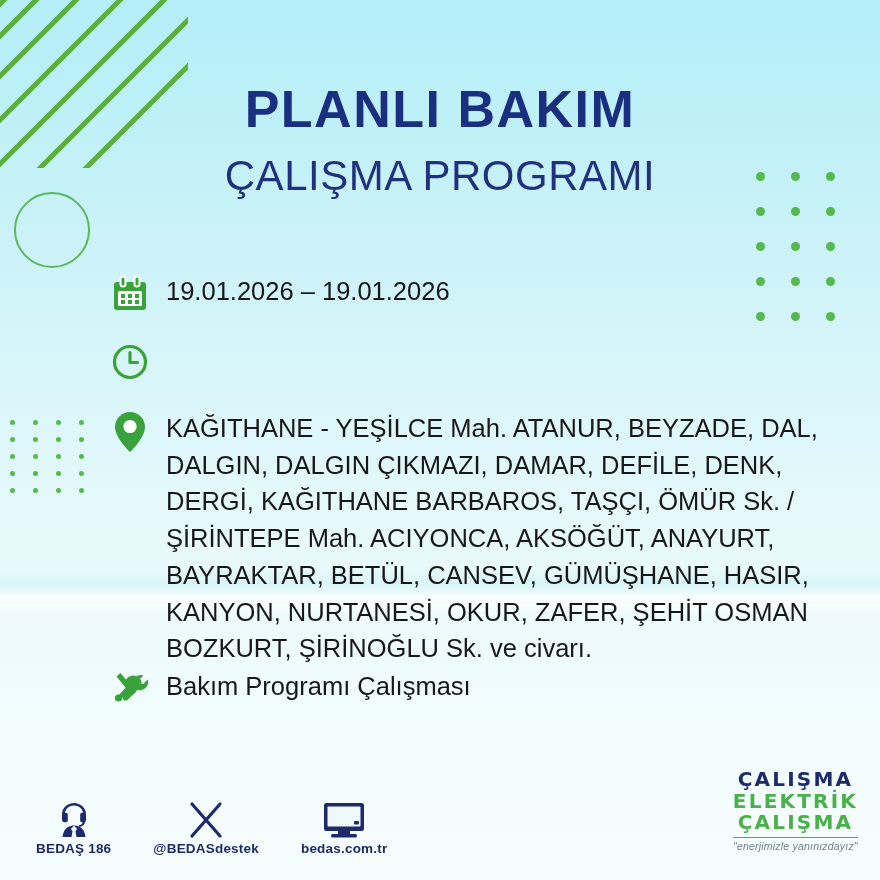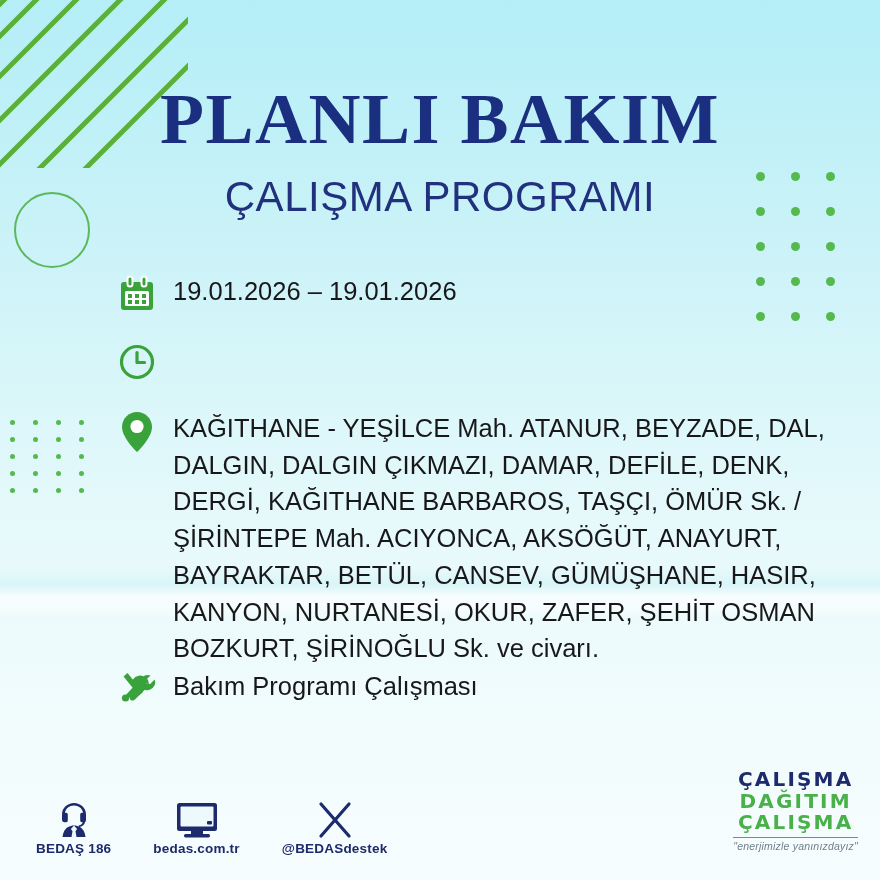--- a/index.html
+++ b/index.html
@@ -55,32 +55,32 @@
   .dotgrid { position:absolute; }
   .dotgrid .dot {
     position:absolute; border-radius:50%; background:#55b94e;
   }
   #dots-left { left:10px; top:420px; width:84px; height:78px; }
   #dots-right { left:756px; top:172px; width:110px; height:160px; }
 
   
   .title-wrap { position:absolute; left:0; right:0; top:82px; text-align:center; }
   .title-main {
-    font-size:72px; font-weight:bold; letter-spacing:1.5px;
+    font-size:52px; font-weight:bold; letter-spacing:1.5px;
     color:#1b2f80; line-height:1.05;
-    font-family:Liberation Serif, serif;
+    font-family:Liberation Sans, sans-serif;
   }
   .title-sub {
     margin-top:16px;
     font-size:42px; font-weight:400; letter-spacing:0.5px;
     color:#21317e; line-height:1.1;
   }
 
   
-  .info { position:absolute; left:117px; top:272px; right:40px; }
+  .info { position:absolute; left:110px; top:272px; right:40px; }
   .row { display:flex; align-items:flex-start; margin-bottom:26px; }
   .row .ico { width:56px; flex:0 0 56px; display:flex; justify-content:flex-start; align-items:flex-start; padding-top:2px; }
   .row .txt {
     font-size:25.5px; color:#18181a; line-height:1.35;
     padding-top:2px;
   }
   #row-address { margin-bottom:0; }
   #row-address .txt { line-height:1.44; max-width:700px; }
 
   
@@ -249,47 +249,47 @@
               <path d="M21 26.5 c-4.4 0-8 2.2-9.8 5.6 -1 1.9-1.5 3.9-1.7 5.9 h23 c-.2-2-.7-4-1.7-5.9 -1.8-3.4-5.4-5.6-9.8-5.6 z"></path>
               <path d="M21 26.5 l-3.1 3.4 1.6 2.3 -1 5.8 h5 l-1-5.8 1.6-2.3 z" fill="#eef9fc"></path>
             </g>
           </svg>
         </span>
         <span class="clabel">BEDAŞ 186</span>
       </div>
 
       <div class="contact">
         <span class="cico">
+          <svg width="42" height="42" viewBox="0 0 42 42">
+            <g fill="none" stroke="#1d2a6b" stroke-width="3.2" stroke-linecap="round">
+              <line x1="7" y1="5" x2="35" y2="37"></line>
+              <line x1="35" y1="5" x2="7" y2="37"></line>
+            </g>
+          </svg>
+        </span>
+        <span class="clabel">@BEDASdestek</span>
+      </div>
+
+      <div class="contact">
+        <span class="cico">
           <svg width="46" height="42" viewBox="0 0 46 42">
             <rect x="3" y="4" width="40" height="28" rx="2.5" fill="#1d2a6b"></rect>
             <rect x="6.5" y="7.5" width="33" height="20" rx="1" fill="#eef9fc"></rect>
             <rect x="33" y="22" width="5" height="3.4" rx="1" fill="#1d2a6b"></rect>
             <rect x="17" y="32" width="12" height="4" fill="#1d2a6b"></rect>
             <rect x="10" y="35" width="26" height="3.4" rx="1.6" fill="#1d2a6b"></rect>
           </svg>
         </span>
         <span class="clabel">bedas.com.tr</span>
       </div>
 
-      <div class="contact">
-        <span class="cico">
-          <svg width="42" height="42" viewBox="0 0 42 42">
-            <g fill="none" stroke="#1d2a6b" stroke-width="3.2" stroke-linecap="round">
-              <line x1="7" y1="5" x2="35" y2="37"></line>
-              <line x1="35" y1="5" x2="7" y2="37"></line>
-            </g>
-          </svg>
-        </span>
-        <span class="clabel">@BEDASdestek</span>
-      </div>
-
     </div>
 
     <div class="logo">
       <div class="l1">ÇALIŞMA</div>
-      <div class="l2">DAĞITIM</div>
+      <div class="l2">ELEKTRİK</div>
       <div class="l3">ÇALIŞMA</div>
       <div class="tag">"enerjimizle yanınızdayız"</div>
     </div>
 
   </div>
 
 </div>
 
 </body></html>

